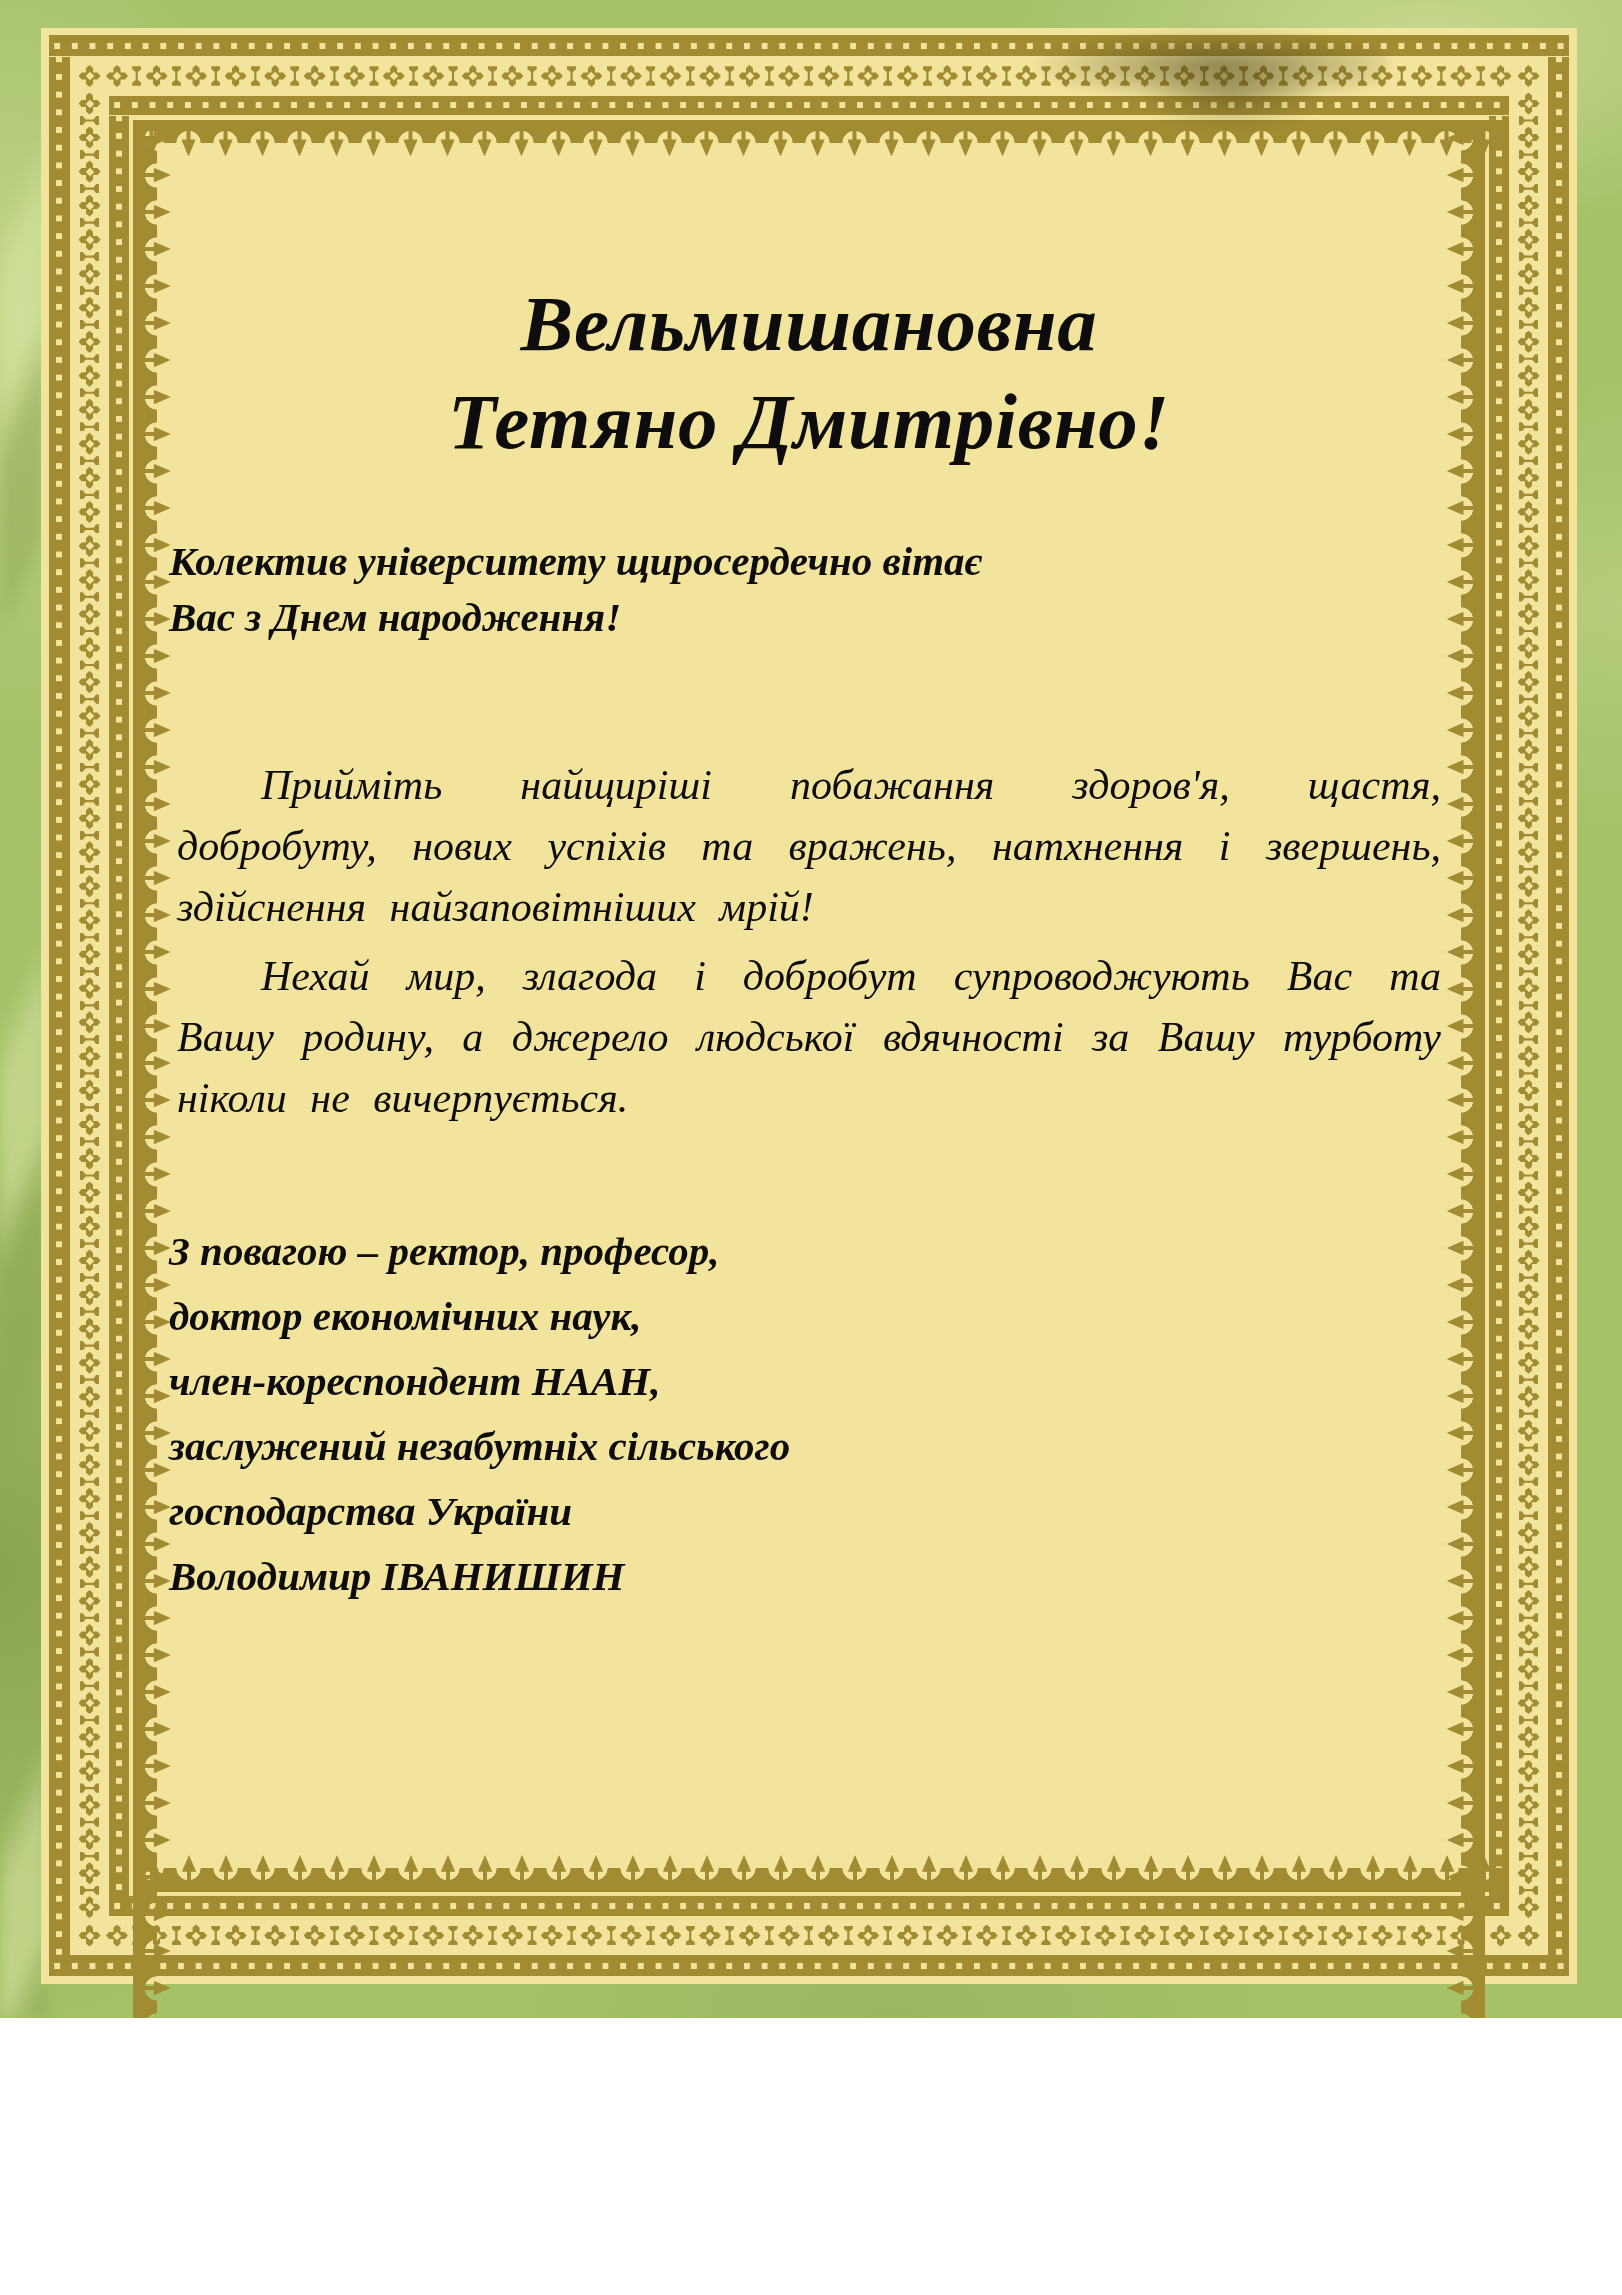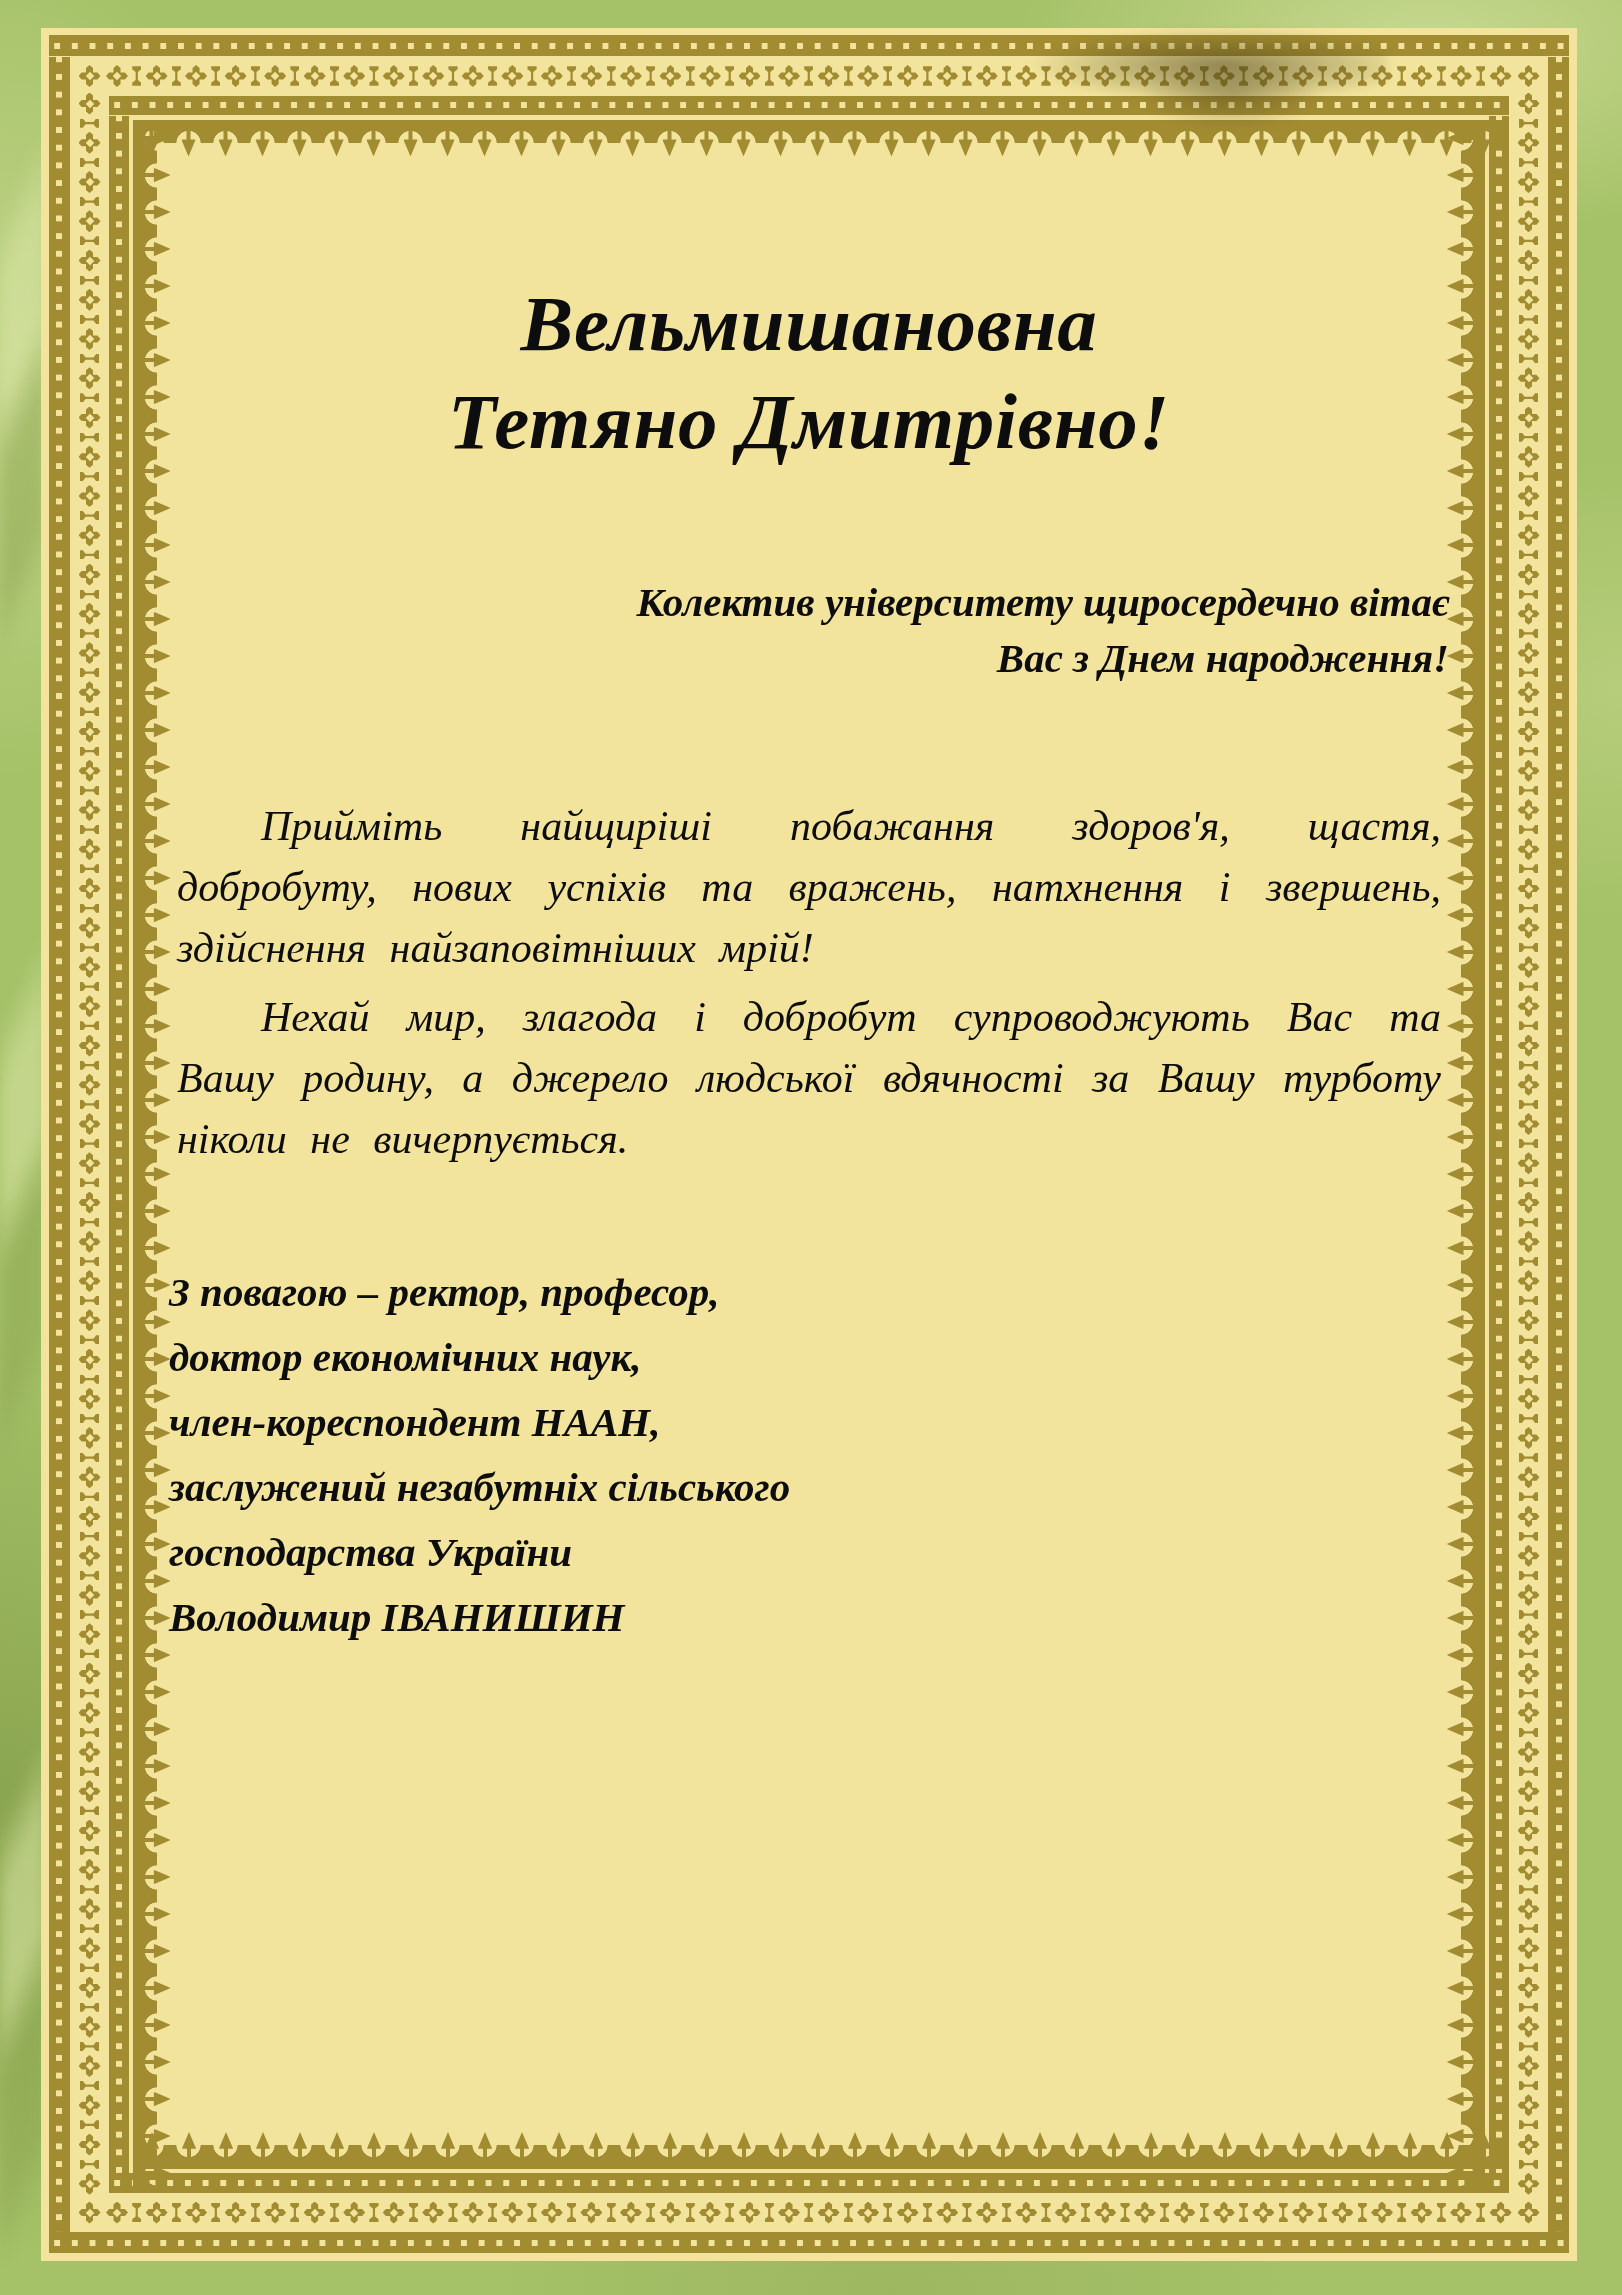--- a/index.html
+++ b/index.html
@@ -3,21 +3,21 @@
 <meta charset="utf-8">
 <style>
   :root{
     --green:#a5c268;
     --card:#f2e49c;
     --gold:#a28c32;
     --ink:#0d0d0d;
   }
   html,body{margin:0;padding:0;}
   body{font-family:"Liberation Serif","DejaVu Serif",serif;}
-  .page{position:relative;width:1623px;height:2295px;overflow:hidden;background:var(--green);}
+  .page{position:relative;width:1623px;height:2018px;overflow:hidden;background:var(--green);}
 
   
   .bg-texture{position:absolute;inset:0;
     background:
       radial-gradient(ellipse 589px 275px at 88% 2%, rgba(205,220,150,.85), rgba(205,220,150,0) 70%),
       radial-gradient(ellipse 458px 327px at 100% 30%, rgba(196,214,138,.55), rgba(196,214,138,0) 70%),
       radial-gradient(ellipse 393px 589px at 0% 16%, rgba(214,226,160,.6), rgba(214,226,160,0) 70%),
       radial-gradient(ellipse 523px 654px at 0% 78%, rgba(124,150,66,.65), rgba(124,150,66,0) 72%),
       radial-gradient(ellipse 589px 327px at 55% 100%, rgba(148,172,88,.5), rgba(148,172,88,0) 70%);
   }
@@ -90,21 +90,21 @@
   
   .smudge1{position:absolute;left:1021px;top:26px;width:366px;height:72px;
     background:radial-gradient(ellipse at 55% 55%,rgba(66,58,20,.55),rgba(66,58,20,0) 68%);filter:blur(3.9px);}
   .smudge2{position:absolute;left:1139px;top:72px;width:183px;height:59px;
     background:radial-gradient(ellipse at 50% 40%,rgba(66,58,20,.35),rgba(66,58,20,0) 70%);filter:blur(4.6px);}
 
   
   .content{position:absolute;left:128px;right:128px;top:0;bottom:0;color:var(--ink);}
   .title{margin-top:247px;text-align:center;font-style:italic;font-weight:bold;
     font-size:79px;line-height:98px;letter-spacing:0.7px;}
-  .salutation{margin-top:103px;text-align:right;font-style:italic;font-weight:bold;
+  .salutation{margin-top:62px;text-align:left;font-style:italic;font-weight:bold;
     font-size:41px;line-height:56px;}
   .body-text{margin-top:110px;font-style:italic;font-size:42px;line-height:61px;
     text-align:justify;word-spacing:13px;}
   .body-text p{margin:8px;text-indent:84px;}
   .signature{margin-top:90px;font-style:italic;font-weight:bold;font-size:41px;line-height:65px;}
   .signature div{white-space:nowrap;}
 </style>
 </head>
 <body>
 

